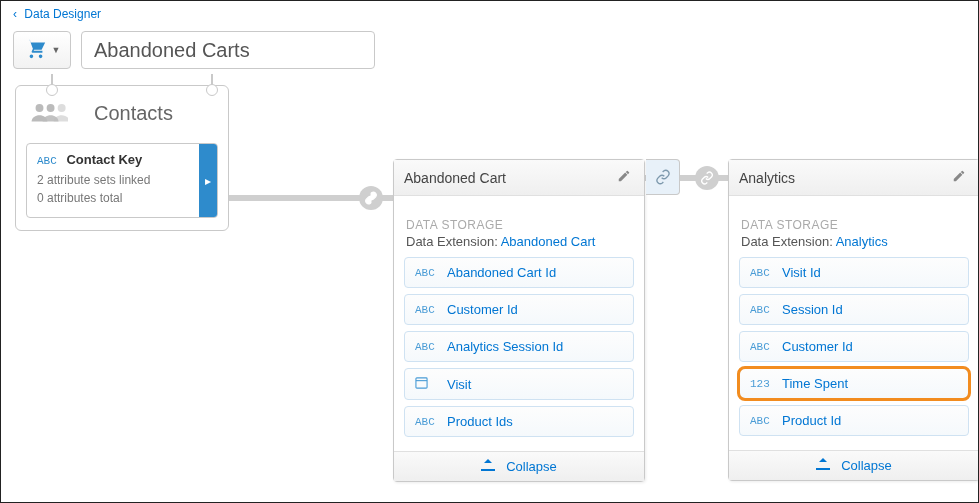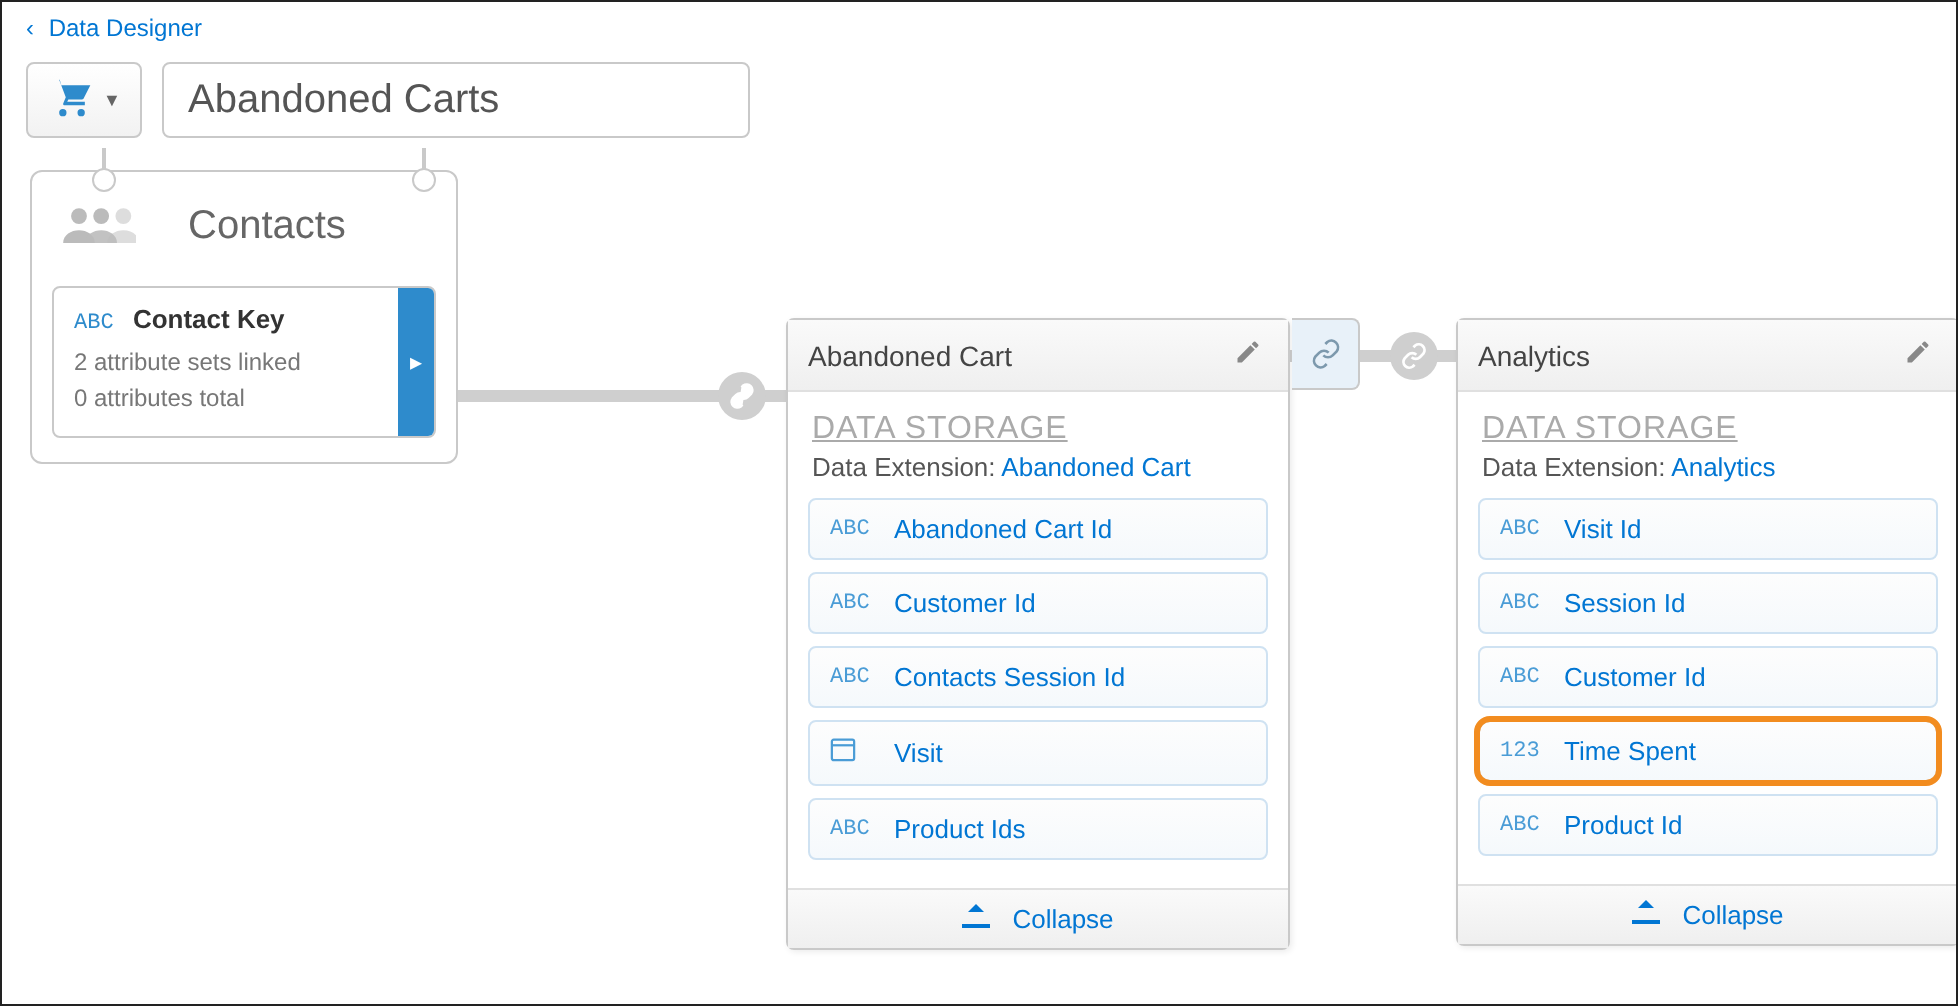--- a/index.html
+++ b/index.html
@@ -31,21 +31,21 @@
 .abc-prefix { color:#2e8bcc; font-size:11px; font-weight:normal; margin-right:6px; font-family: 'Courier New', monospace; }
 .ckc-lines { font-size: 12px; color:#777; margin-top:4px; line-height:1.5; }
 .ckc-handle { width: 18px; background:#2e8bcc; display:flex; align-items:center; justify-content:center; color:#fff; font-size:12px; }
 
 
 .group-card { position:absolute; width:252px; border:1px solid #c9c9c9; border-radius:4px; box-shadow: 1px 1px 3px rgba(0,0,0,0.08); background:#fff; }
 .gc-head { height:36px; border-bottom:1px solid #e0e0e0; background:linear-gradient(#fafafa,#efefef); display:flex; align-items:center; padding:0 10px; }
 .gc-title { flex:1; color:#444; font-size:14px; }
 .gc-pencil { color:#888; width:20px; text-align:center; }
 .gc-link-box { position:absolute; top:-1px; right:-36px; width:34px; height:36px; border:1px solid #c9c9c9; border-left:none; border-radius:0 4px 4px 0; background:#e8f1f9; display:flex; align-items:center; justify-content:center; }
-.gc-section-label { font-size:16px; color:#aaa; letter-spacing:0.5px; padding:10px 12px 2px;text-decoration:underline; }
+.gc-section-label { font-size:12px; color:#aaa; letter-spacing:0.5px; padding:22px 12px 2px; }
 .gc-ext { font-size:13px; color:#555; padding:0 12px 8px; }
 .gc-ext a { color:#0176d3; text-decoration:none; }
 .attr-list { padding: 0 10px 8px; }
 .attr { border:1px solid #cfe2f2; border-radius:4px; background:linear-gradient(#fdfdfd,#f5f9fc); padding:7px 10px; margin-bottom:6px; display:flex; align-items:center; gap:8px; color:#0176d3; font-size:13px; }
 .attr.highlight { outline:3px solid #f28c1f; outline-offset:-1px; border-radius:6px; }
 .type-badge { font-family:'Courier New', monospace; font-size:11px; color:#4a9cd6; min-width:24px; }
 .date-badge svg { width:13px; height:13px; }
 .gc-collapse { border-top:1px solid #e0e0e0; background:linear-gradient(#fafafa,#efefef); height:30px; display:flex; align-items:center; justify-content:center; gap:11px; color:#0176d3; font-size:13px; }
 
 
@@ -154,21 +154,21 @@
           <div class="attr">
             <span class="type-badge">ABC</span>
             <span>Abandoned Cart Id</span>
           </div>
           <div class="attr">
             <span class="type-badge">ABC</span>
             <span>Customer Id</span>
           </div>
           <div class="attr">
             <span class="type-badge">ABC</span>
-            <span>Contacts Session Id</span>
+            <span>Analytics Session Id</span>
           </div>
           <div class="attr">
             <span class="type-badge date-badge"><svg viewBox="0 0 14 14">
                 <rect x="1" y="2" width="12" height="11" rx="1" fill="none" stroke="#4a9cd6" stroke-width="1.2"></rect>
                 <line x1="1" y1="5" x2="13" y2="5" stroke="#4a9cd6" stroke-width="1.2"></line>
               </svg></span>
             <span>Visit</span>
           </div>
           <div class="attr">
             <span class="type-badge">ABC</span>

